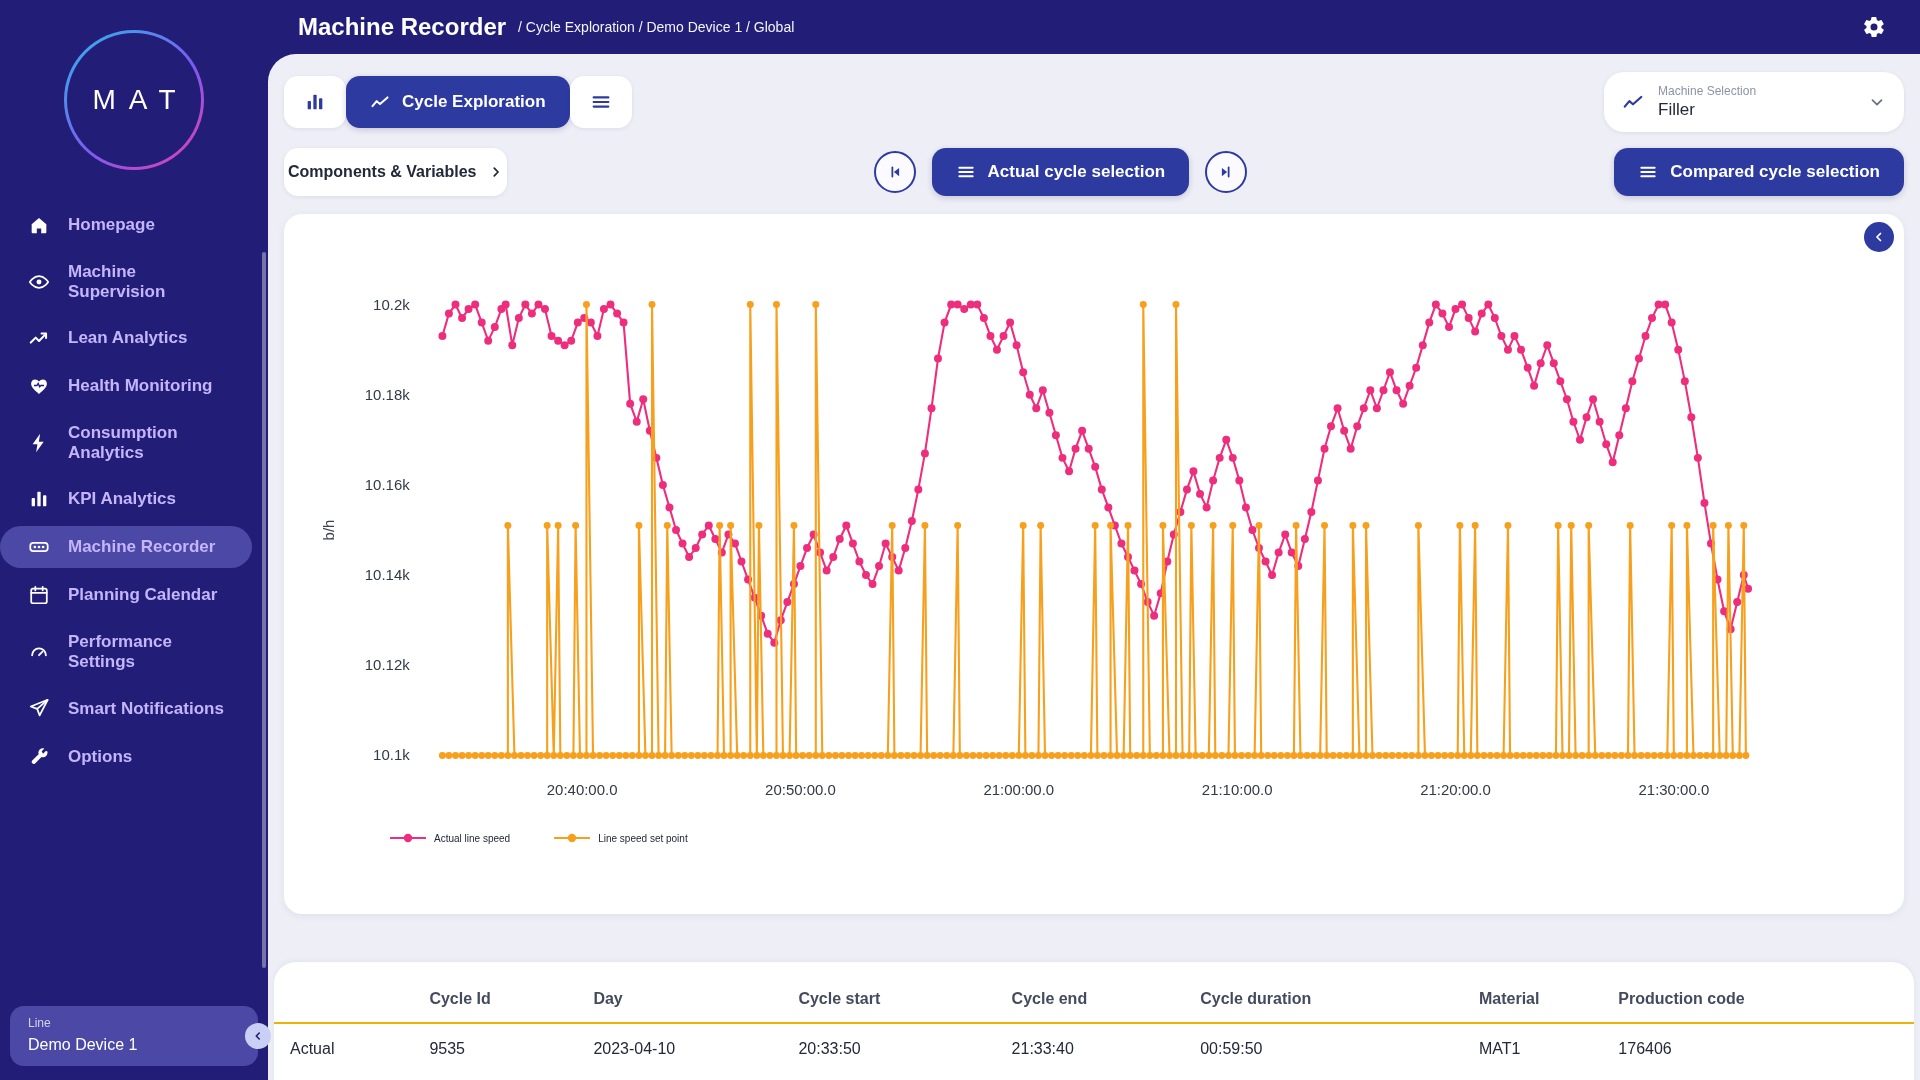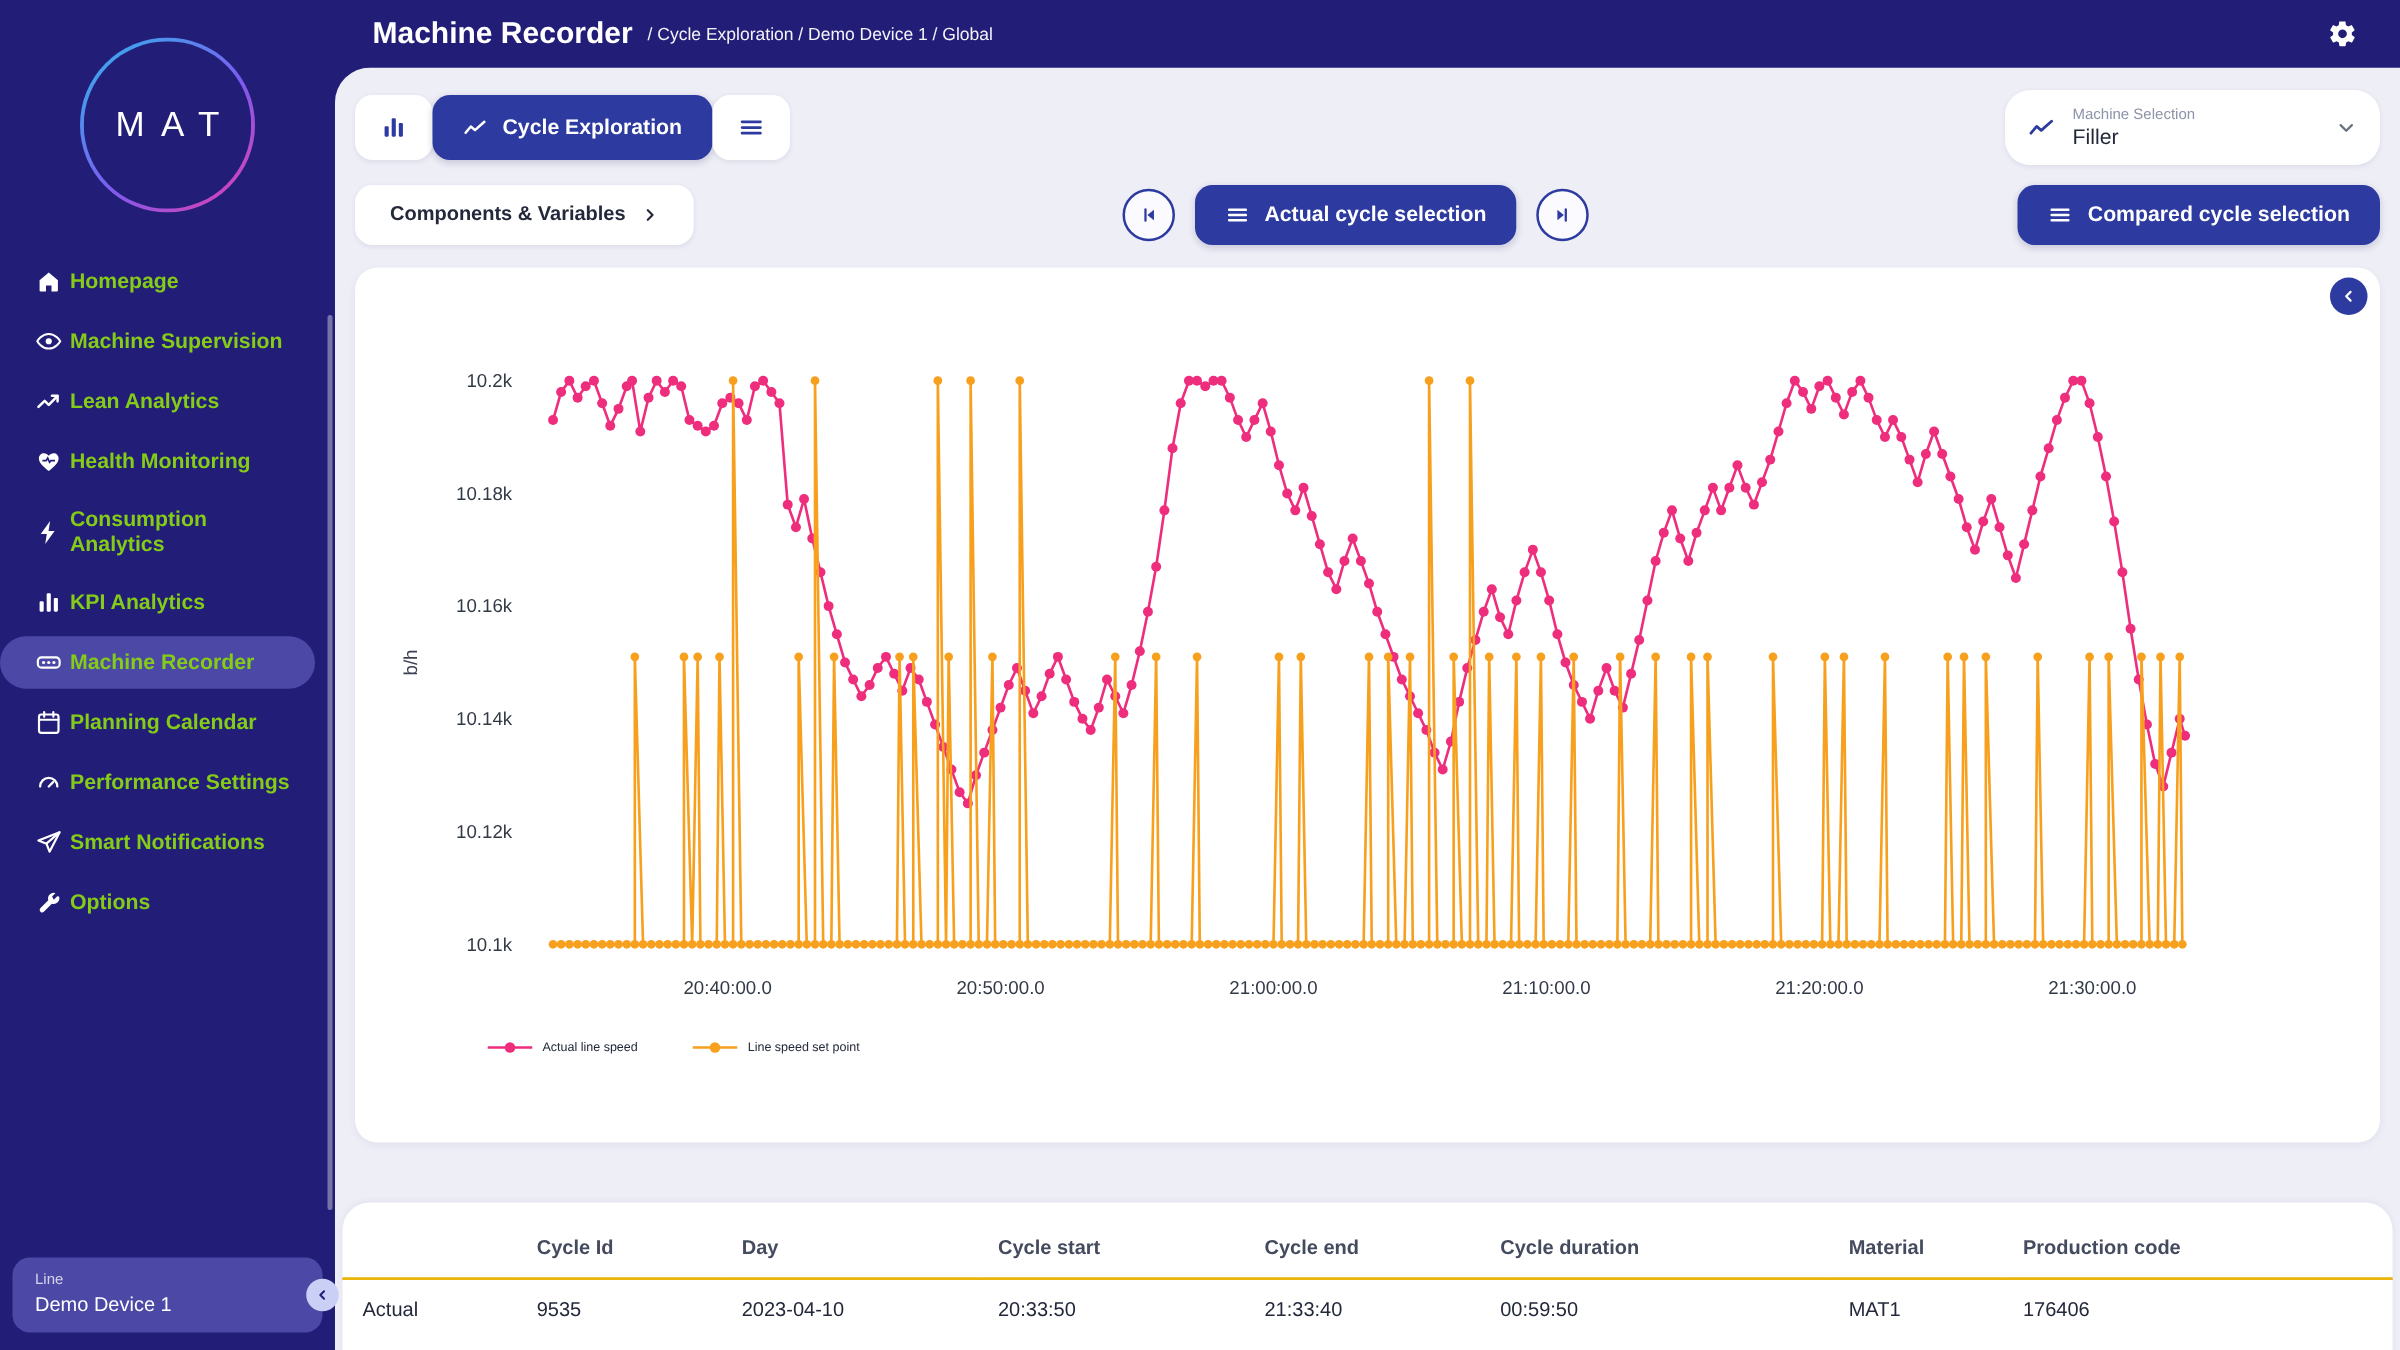--- a/index.html
+++ b/index.html
@@ -23,21 +23,21 @@
   .logo-circle{
     width:140px;height:140px;border-radius:50%;
     border:3px solid transparent;
     background:linear-gradient(var(--primary),var(--primary)) padding-box,
                linear-gradient(140deg,#2fb7ea 0%,#7b5cf0 55%,#e93cac 100%) border-box;
     display:flex;align-items:center;justify-content:center;
   }
   .logo-text{color:#fff;font-size:28px;letter-spacing:13px;padding-left:13px;font-weight:400}
   .nav{margin-top:34px;display:flex;flex-direction:column;gap:6px;padding-right:16px}
   .nav-item{
-    display:flex;align-items:center;gap:4px;color:#84cc16;
+    display:flex;align-items:center;gap:16px;color:#c4b5fd;
     font-size:17px;font-weight:700;line-height:1.15;
     padding:10px 14px 10px 28px;border-radius:28px;cursor:pointer;
   }
   .nav-item .icon{flex:0 0 24px;display:flex}
   .nav-item.active{background:var(--pill)}
   .sidebar-scrollbar{position:absolute;right:2px;top:252px;width:4px;height:716px;border-radius:2px;background:rgba(255,255,255,.38)}
   .device-card{
     position:absolute;left:10px;bottom:14px;width:248px;background:var(--pill);
     border-radius:14px;padding:10px 18px 12px 18px;color:#fff;
   }
@@ -59,21 +59,21 @@
   .row2{display:flex;align-items:center;gap:16px;padding:16px 16px 0 16px}
   .btn{font-family:inherit;cursor:pointer;border:none}
   .btn-white-sq{background:#fff;border-radius:14px;width:62px;height:52px;display:flex;align-items:center;justify-content:center;color:var(--accent);box-shadow:0 1px 4px rgba(20,20,80,.08)}
   .btn-primary{background:var(--accent);color:#fff;border-radius:14px;height:52px;display:flex;align-items:center;gap:12px;padding:0 24px;font-size:17px;font-weight:700;box-shadow:0 2px 6px rgba(20,20,80,.18)}
   .btn-primary.sm{height:48px}
   .machine-card{margin-left:auto;background:#fff;border-radius:20px;height:60px;width:300px;display:flex;align-items:center;gap:14px;padding:0 18px;box-shadow:0 1px 4px rgba(20,20,80,.08);cursor:pointer}
   .ms-text{display:flex;flex-direction:column;gap:2px}
   .ms-label{font-size:12px;color:var(--muted)}
   .ms-value{font-size:17px;color:var(--ink)}
   .ms-chevron{margin-left:auto;color:#6b7280;display:flex}
-  .btn-white-pill{background:#fff;border-radius:14px;height:48px;display:flex;align-items:center;gap:12px;padding:0 28px;font-size:16px;font-weight:700;color:var(--ink);box-shadow:0 1px 4px rgba(20,20,80,.08)}
+  .btn-white-pill{background:#fff;border-radius:14px;height:48px;display:flex;align-items:center;gap:12px;padding:0 4px;font-size:16px;font-weight:700;color:var(--ink);box-shadow:0 1px 4px rgba(20,20,80,.08)}
   .circle-btn{width:42px;height:42px;border-radius:50%;background:#fbfbff;border:2px solid var(--accent);display:flex;align-items:center;justify-content:center;cursor:pointer;color:var(--accent)}
   .spacer{flex:1}
   
   .chart-card{position:relative;margin:18px 16px 0 16px;background:#fff;border-radius:18px;height:700px;padding:10px 10px 0 10px;box-shadow:0 2px 8px rgba(20,20,80,.06)}
   .collapse-btn{position:absolute;top:8px;right:10px;width:30px;height:30px;border-radius:50%;background:var(--accent);border:none;color:#fff;cursor:pointer;display:flex;align-items:center;justify-content:center}
   #chart-svg{display:block;width:100%;height:600px}
   #chart-svg text{font-family:"Liberation Sans",sans-serif}
   .tick{font-size:15px;fill:#333a47}
   .axis-label{font-size:15px;fill:#3c4254}
   .chart-legend{display:flex;align-items:center;gap:44px;padding-left:96px;margin-top:8px}

